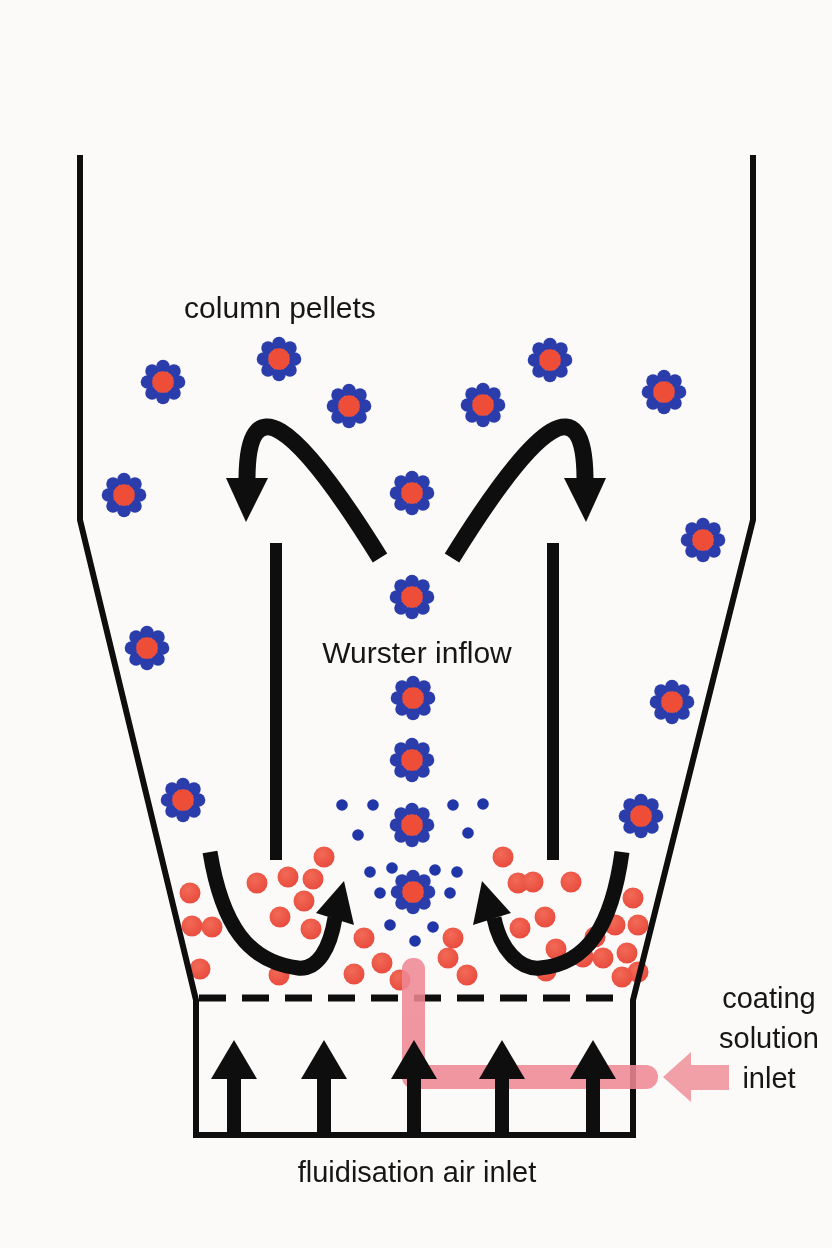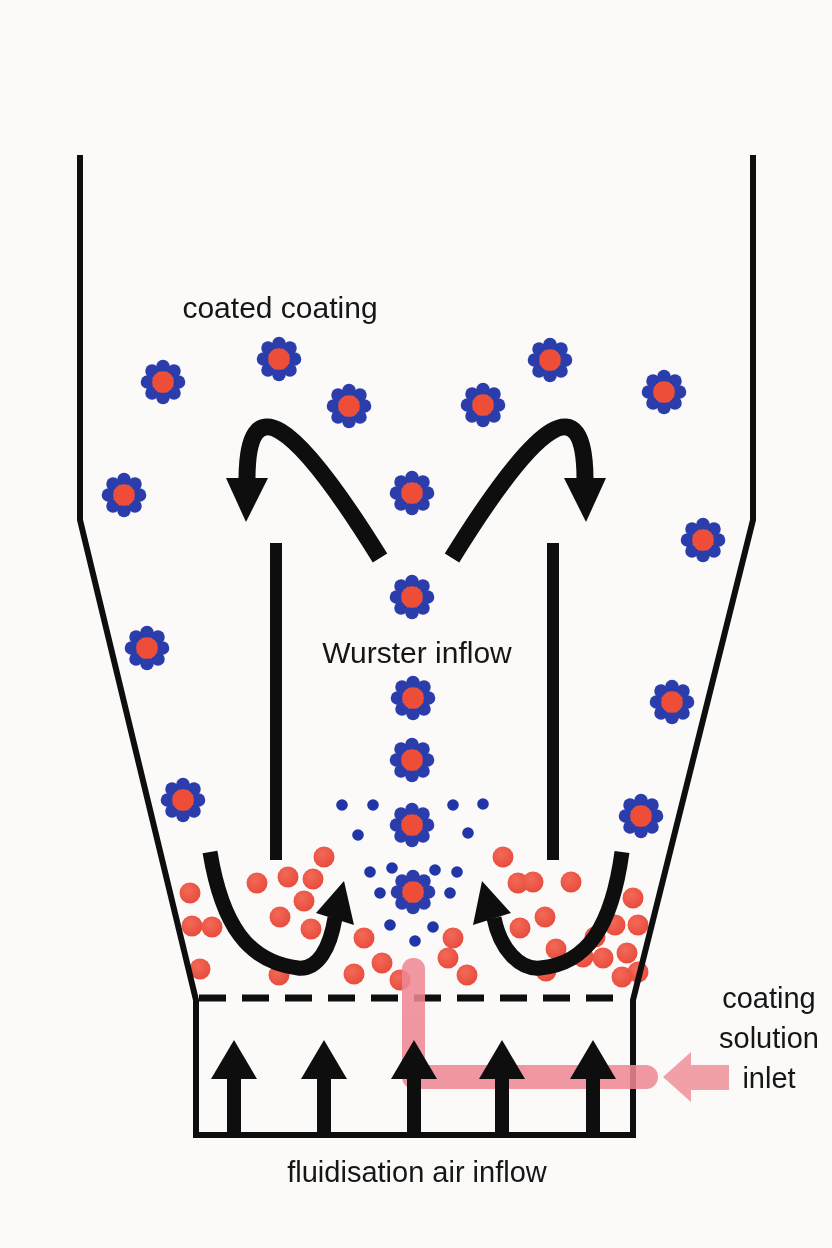--- a/index.html
+++ b/index.html
@@ -340,21 +340,21 @@
           <rect x="495" y="1076" width="14" height="58" class="ink-fill"></rect>
           <polygon points="479,1079 525,1079 502,1040" class="ink-fill"></polygon>
         </g>
         <g>
           <rect x="586" y="1076" width="14" height="58" class="ink-fill"></rect>
           <polygon points="570,1079 616,1079 593,1040" class="ink-fill"></polygon>
         </g>
       </g>
   </svg>
 
-  <div class="label" id="label-coated-pellets">coated coating</div>
+  <div class="label" id="label-coated-pellets">column pellets</div>
   <div class="label" id="label-wurster-column">Wurster inflow</div>
   <div class="label" id="label-coating-inlet">
     <div>coating</div>
     <div>solution</div>
     <div>inlet</div>
   </div>
-  <div class="label" id="label-fluidisation">fluidisation air inflow</div>
+  <div class="label" id="label-fluidisation">fluidisation air inlet</div>
 </div>
 
 </body></html>

